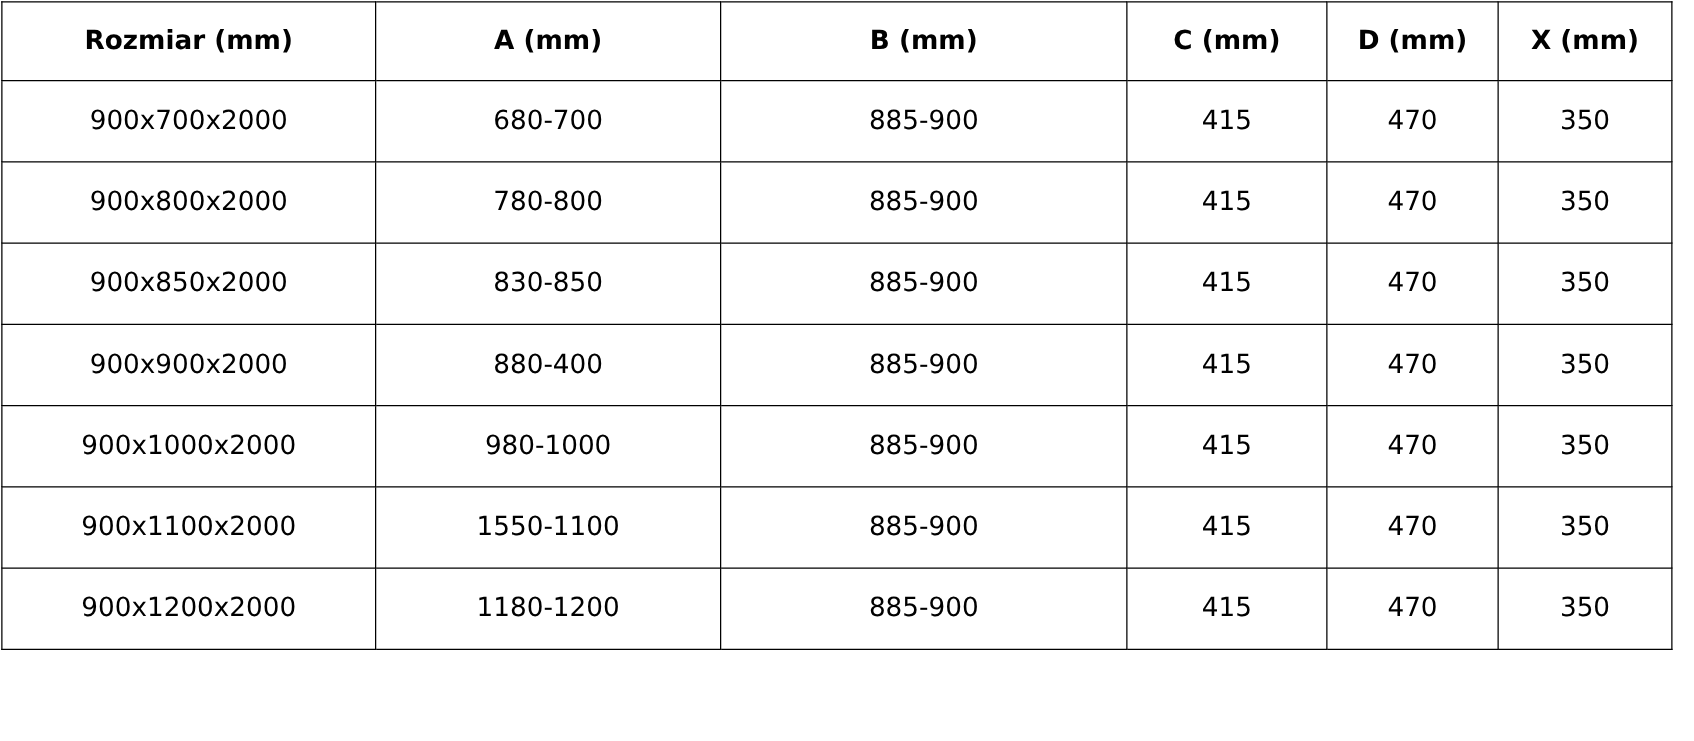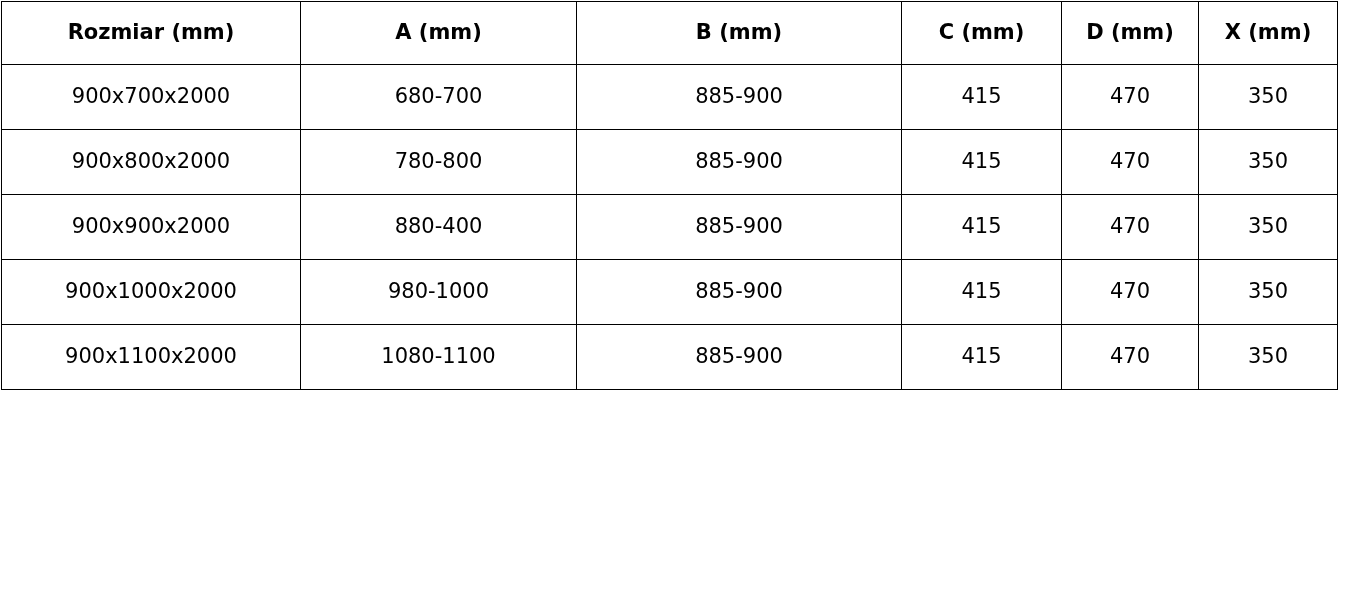--- a/index.html
+++ b/index.html
@@ -84,38 +84,54 @@
       </tr>
       <tr>
         <td>900x800x2000</td>
         <td>780-800</td>
         <td>885-900</td>
         <td>415</td>
         <td>470</td>
         <td>350</td>
       </tr>
       <tr>
+        <td>900x850x2000</td>
+        <td>830-850</td>
+        <td>885-900</td>
+        <td>415</td>
+        <td>470</td>
+        <td>350</td>
+      </tr>
+      <tr>
         <td>900x900x2000</td>
         <td>880-400</td>
         <td>885-900</td>
         <td>415</td>
         <td>470</td>
         <td>350</td>
       </tr>
       <tr>
         <td>900x1000x2000</td>
         <td>980-1000</td>
         <td>885-900</td>
         <td>415</td>
         <td>470</td>
         <td>350</td>
       </tr>
       <tr>
         <td>900x1100x2000</td>
-        <td>1080-1100</td>
+        <td>1550-1100</td>
+        <td>885-900</td>
+        <td>415</td>
+        <td>470</td>
+        <td>350</td>
+      </tr>
+      <tr>
+        <td>900x1200x2000</td>
+        <td>1180-1200</td>
         <td>885-900</td>
         <td>415</td>
         <td>470</td>
         <td>350</td>
       </tr>
     </tbody>
   </table>
 </div>
 
 </body></html>

